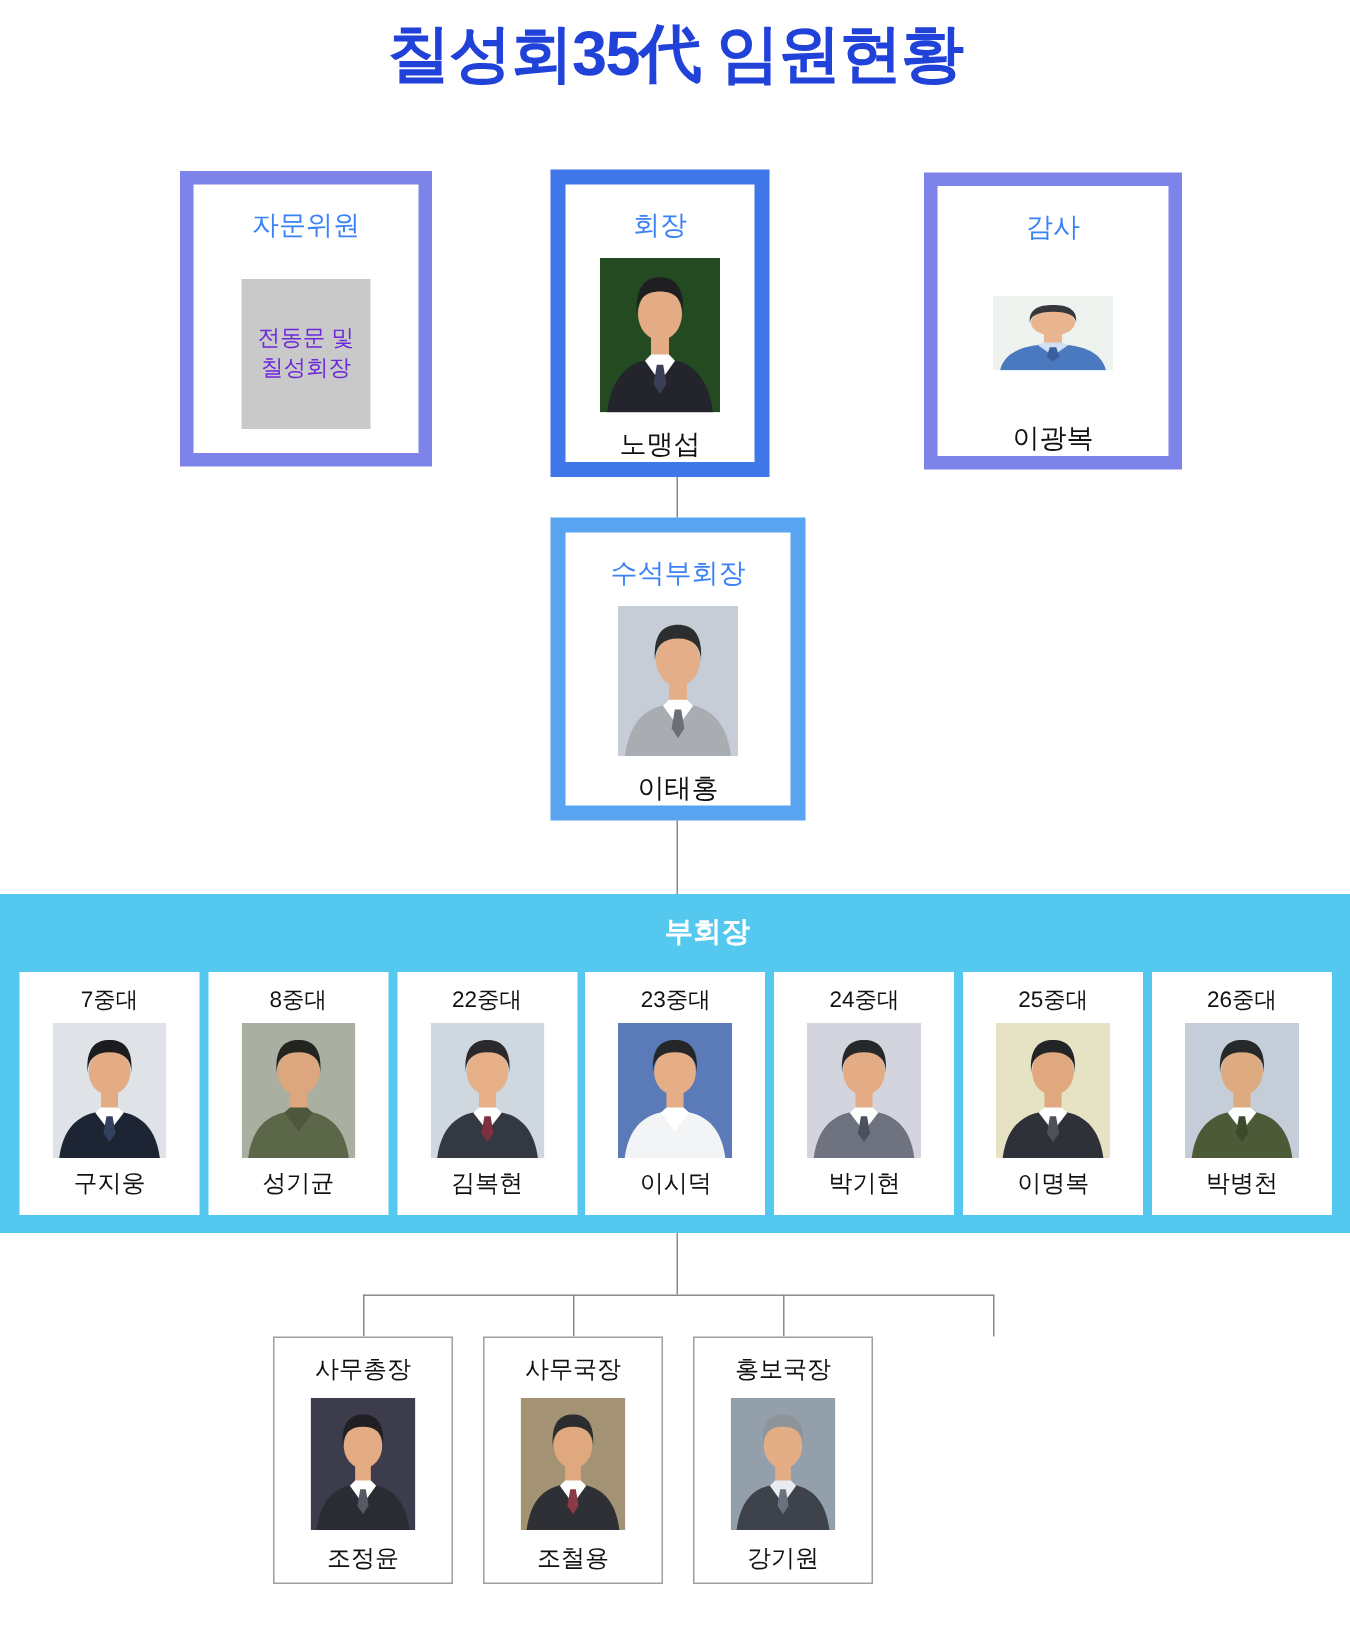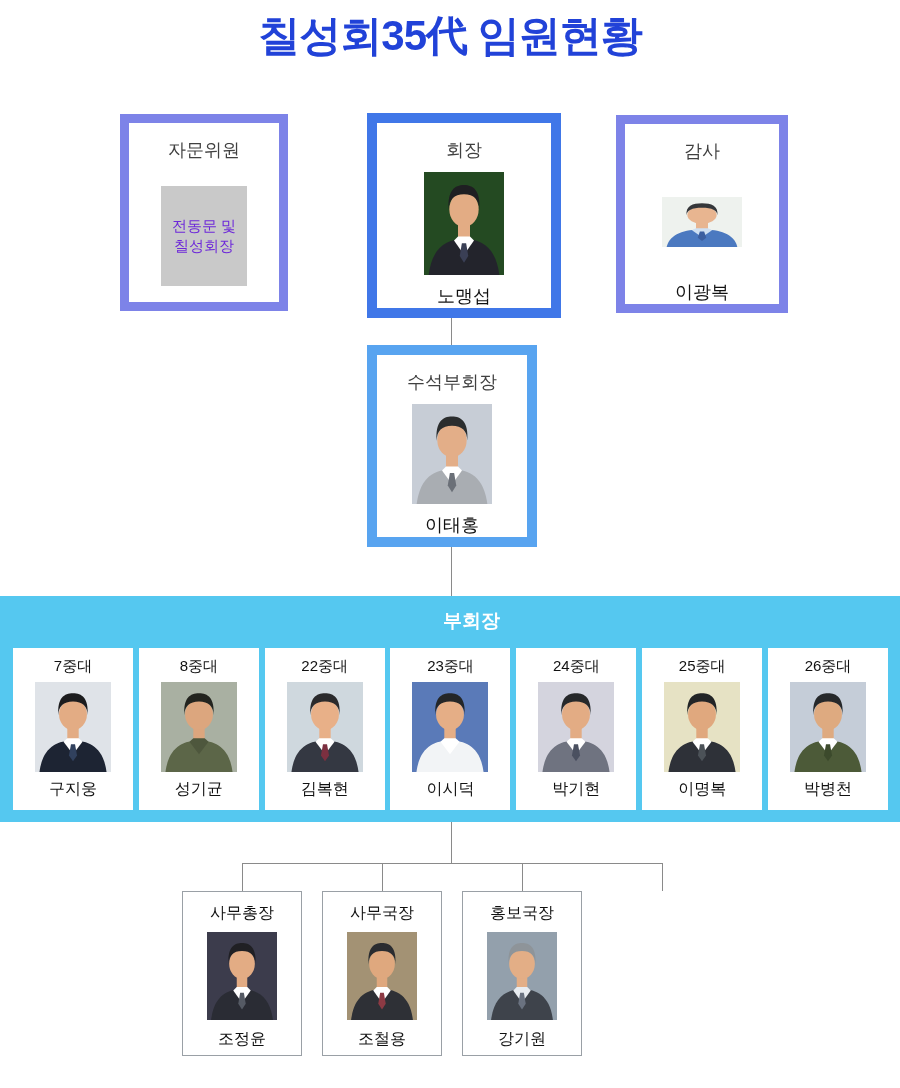--- a/index.html
+++ b/index.html
@@ -26,28 +26,28 @@
   }
   
   .org-box {
     position: absolute;
     background: #ffffff;
     display: flex;
     flex-direction: column;
     align-items: center;
   }
   .advisor-box   { left: 120px; top: 114px; width: 168px; height: 197px; border: 9px solid #7d83e8; }
-  .president-box { left: 367px; top: 113px; width: 194px; height: 205px; border: 10px solid #4077e8; }
+  .president-box { left: 367px; top: 113px; width: 146px; height: 205px; border: 10px solid #4077e8; }
   .auditor-box   { left: 616px; top: 115px; width: 172px; height: 198px; border: 9px solid #7d83e8; gap: 24px; }
   .senior-box    { left: 367px; top: 345px; width: 170px; height: 202px; border: 10px solid #58a4f0; }
   .org-box .box-title {
     margin-top: 15px;
     font-size: 18px;
     font-weight: 500;
-    color: #404040;
+    color: #3b82f6;
   }
   .org-box .person-name {
     margin-top: 9px;
     font-size: 18px;
     font-weight: 500;
     color: #111;
   }
   .note-box {
     margin-top: 24px;
     width: 86px;

